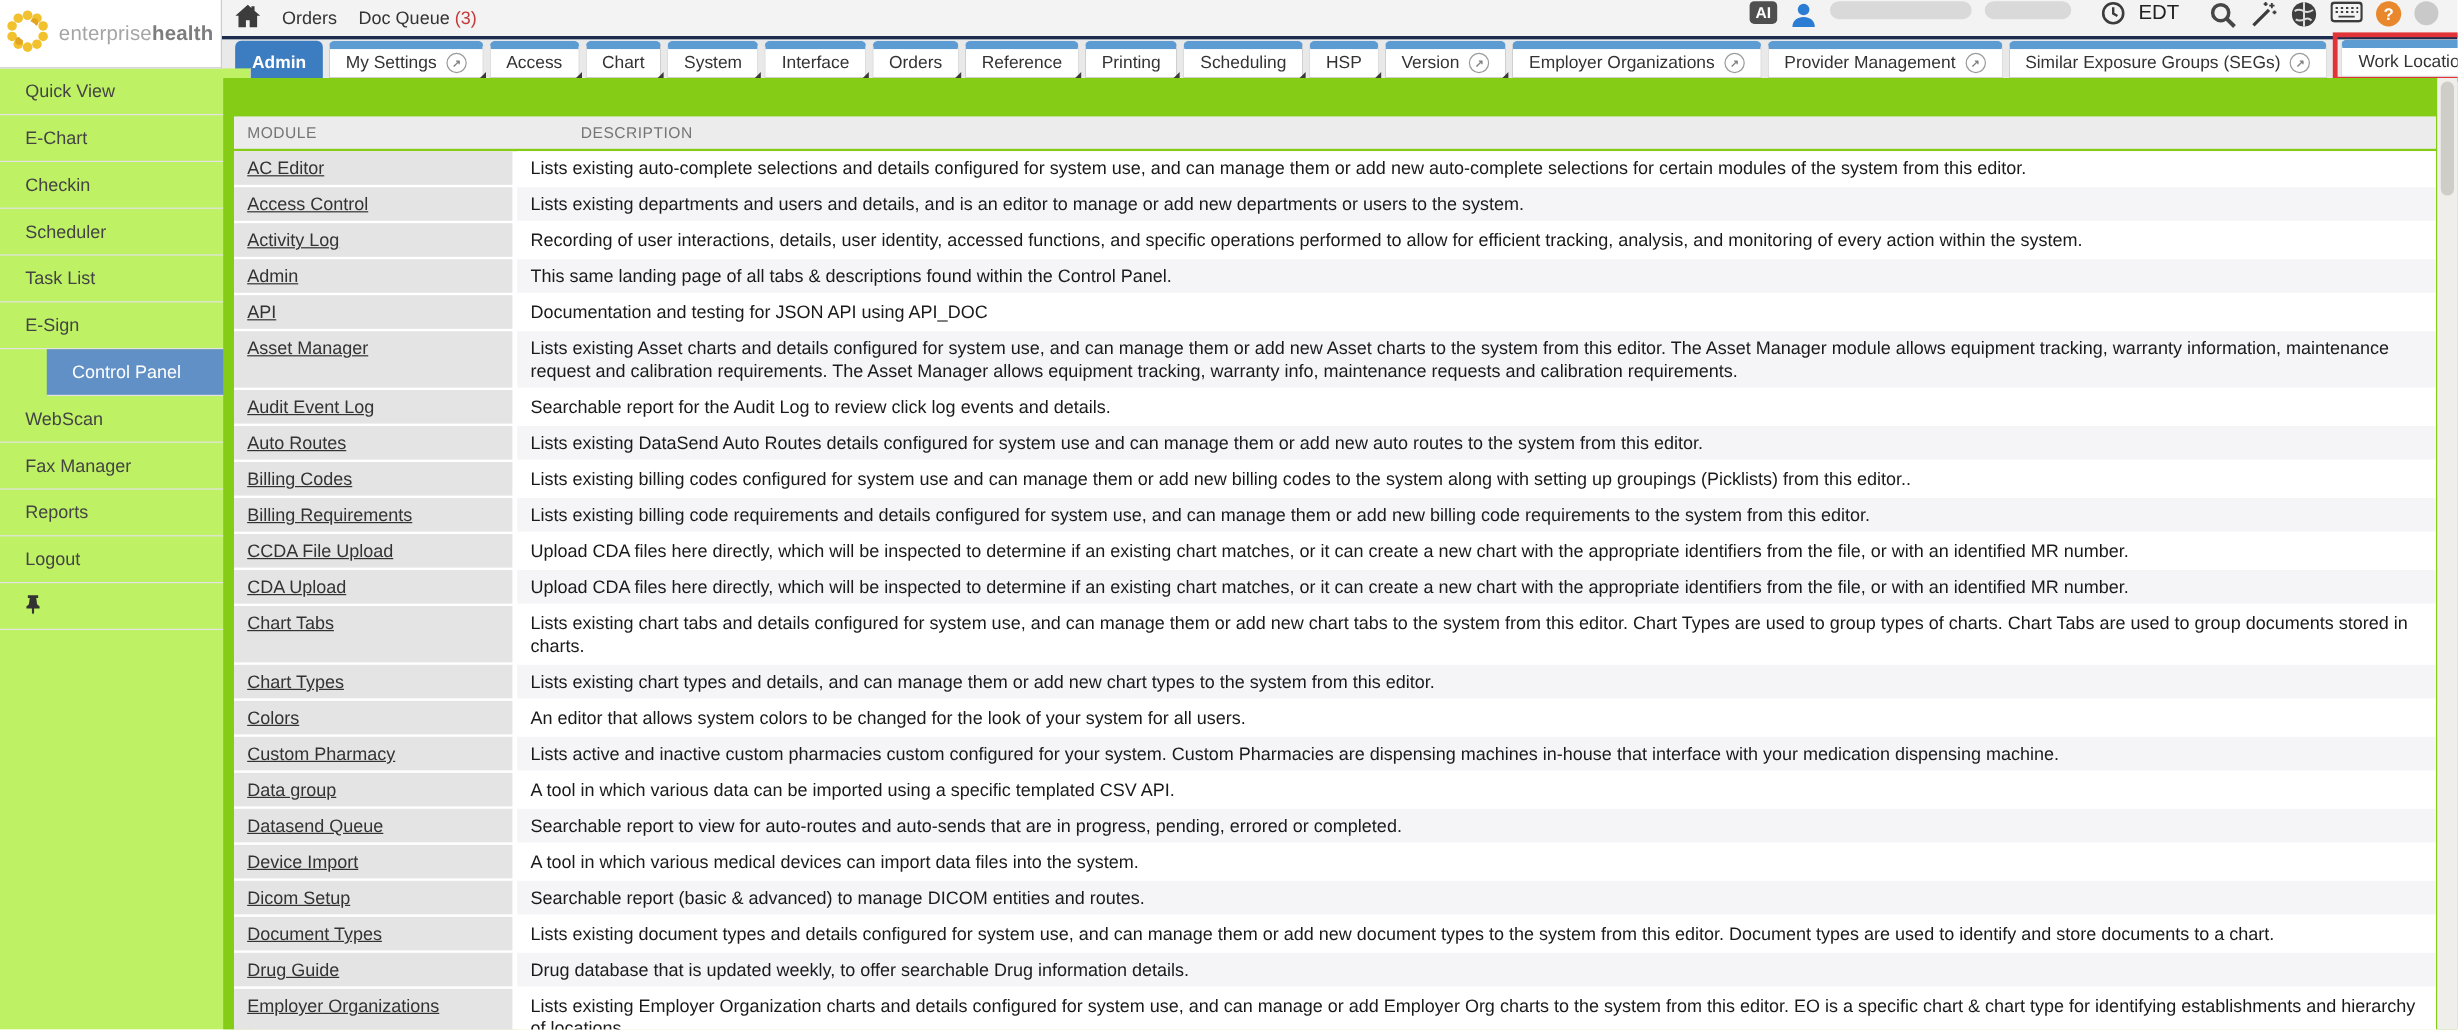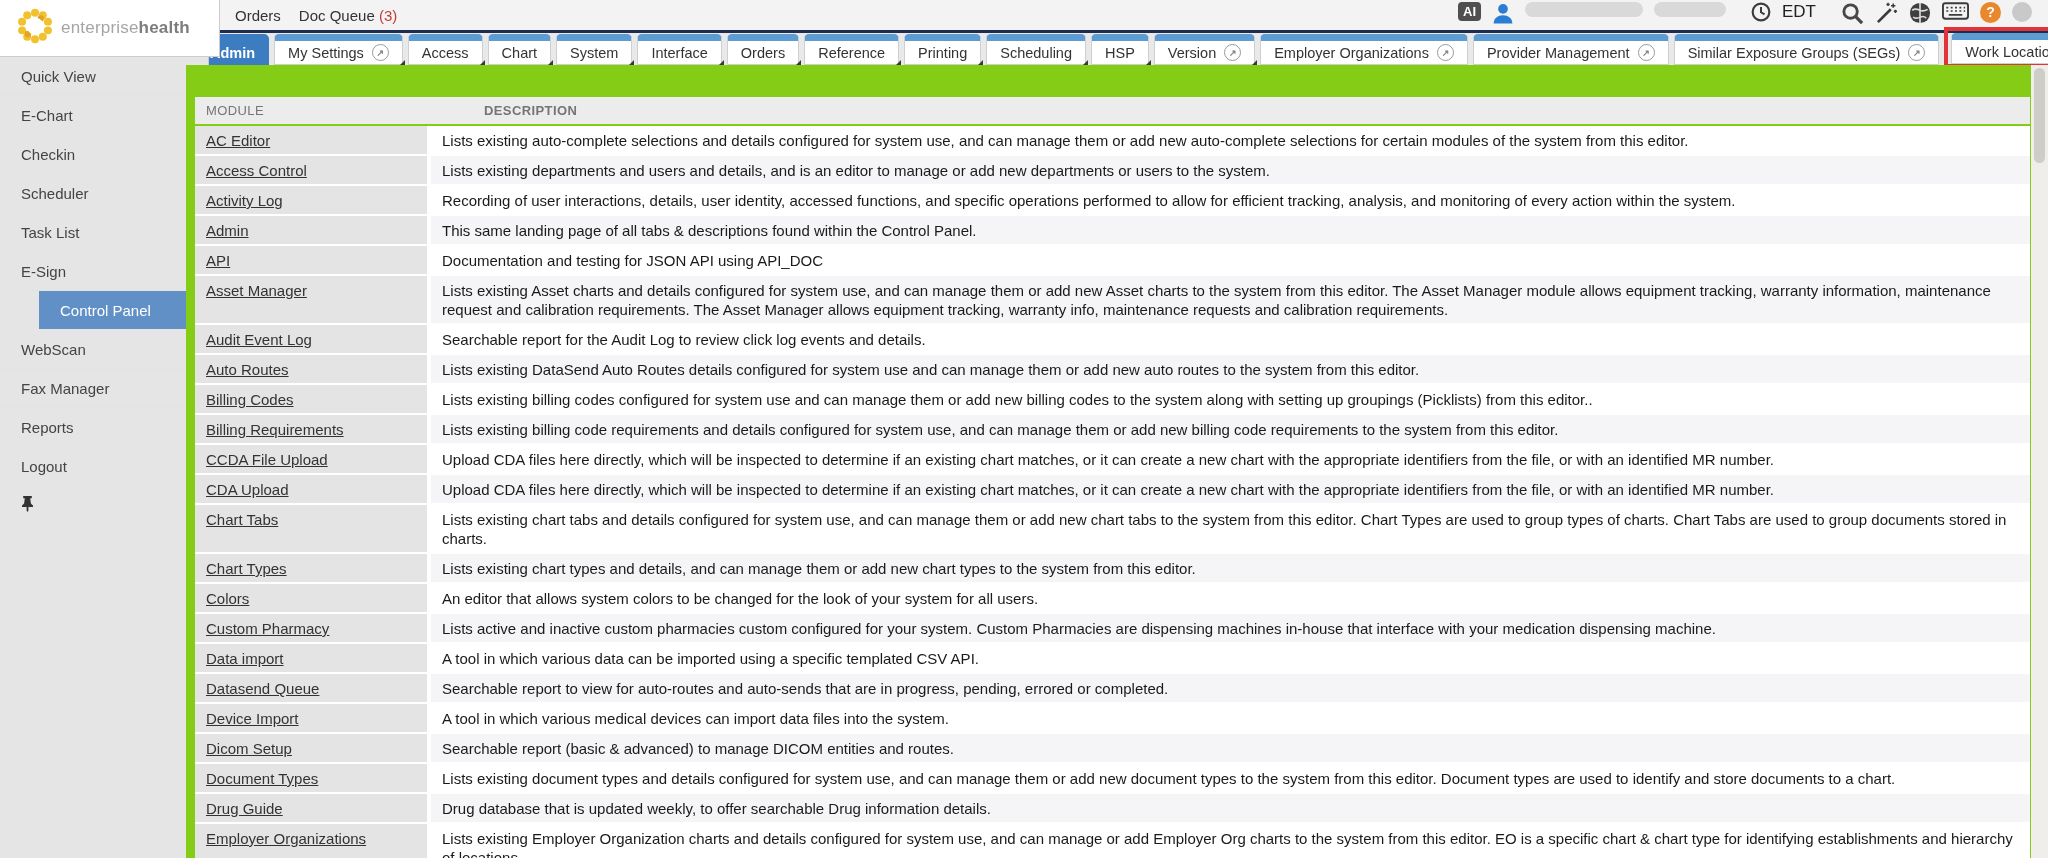--- a/index.html
+++ b/index.html
@@ -37,41 +37,41 @@
   .tab.active{background:#3c7cc0;border-color:#3c7cc0;color:#fff;font-weight:bold;}
   .ext-icon{width:15px;height:15px;border:1.4px solid #9a9a9a;border-radius:50%;
             display:inline-flex;align-items:center;justify-content:center;
             font-size:9px;color:#7f7f7f;font-weight:bold;}
   .caret{position:absolute;right:-3px;bottom:-1px;width:0;height:0;
          border-left:5px solid transparent;border-bottom:5px solid #3a3a3a;}
   .red-frame{border:4px solid #e23438;padding:2px 4px 0 3px;display:inline-flex;
              align-items:flex-end;margin-bottom:-3px;}
 
   
-  .logo-box{position:absolute;top:0;left:0;width:220px;height:57px;background:#fff;
+  .logo-box{position:absolute;top:0;left:0;width:185px;height:57px;background:#fff;
             border-right:1px solid #ccc;border-bottom:1px solid #ccc;z-index:5;
-            display:flex;align-items:center;gap:7px;padding-left:16px;box-sizing:border-box;}
+            display:flex;align-items:center;gap:7px;padding-left:4px;box-sizing:border-box;}
   .brand-light{font-size:17px;color:#a5a5a5;font-weight:300;letter-spacing:.2px;}
   .brand-bold{font-size:17px;color:#7d7d7d;font-weight:bold;letter-spacing:.2px;}
 
   
-  .sidebar{position:absolute;top:57px;left:0;width:209px;bottom:0;background:#e5e5e5;
+  .sidebar{position:absolute;top:57px;left:0;width:209px;bottom:0;background:#bef264;
            border-right:1px solid #ccc;box-sizing:border-box;}
   .side-item{height:38px;display:flex;align-items:center;padding-left:21px;
              font-size:15px;color:#444;border-bottom:1px solid #e3e3e3;cursor:pointer;}
   .side-item.active{background:#6090c6;color:#fff;margin-left:39px;}
 
   
   .content{position:absolute;top:65px;left:186px;right:0;bottom:0;background:#84cc16;
            padding:32px 0 0 9px;box-sizing:border-box;}
   .table-wrap{margin-right:18px;}
   .thead{display:flex;background:#ececec;height:27px;align-items:center;
          color:#757575;font-size:13px;letter-spacing:.4px;margin-bottom:2px;}
   .hcol-module{width:278px;flex:none;padding-left:11px;box-sizing:border-box;}
-  .hcol-desc{flex:1;padding-left:11px;font-weight:bold;}
+  .hcol-desc{flex:1;padding-left:11px;}
   .rows{background:#fff;}
   .trow{display:flex;margin-bottom:2px;}
   .cell-module{width:232px;flex:none;background:#e4e4e4;padding:5px 10px 4px 11px;
                font-size:15px;line-height:19px;box-sizing:border-box;}
   .cell-module a{color:#333;text-decoration:underline;cursor:pointer;}
   .cell-desc{flex:1;margin-left:4px;padding:5px 10px 4px 11px;font-size:15px;
              color:#1a1a1a;line-height:19px;box-sizing:border-box;}
   .trow.stripe-a .cell-desc{background:#ffffff;}
   .trow.stripe-b .cell-desc{background:#f5f5f7;}
   .cell-desc .txt{display:block;max-width:1615px;}
@@ -376,21 +376,21 @@
             <span class="txt">An editor that allows system colors to be changed for the look of your system for all users.</span>
           </div>
         </div>
         <div class="trow stripe-b">
           <div class="cell-module"><a href="#">Custom Pharmacy</a></div>
           <div class="cell-desc">
             <span class="txt">Lists active and inactive custom pharmacies custom configured for your system. Custom Pharmacies are dispensing machines in-house that interface with your medication dispensing machine.</span>
           </div>
         </div>
         <div class="trow stripe-a">
-          <div class="cell-module"><a href="#">Data import</a></div>
+          <div class="cell-module"><a href="#">Data group</a></div>
           <div class="cell-desc">
             <span class="txt">A tool in which various data can be imported using a specific templated CSV API.</span>
           </div>
         </div>
         <div class="trow stripe-b">
           <div class="cell-module"><a href="#">Datasend Queue</a></div>
           <div class="cell-desc">
             <span class="txt">Searchable report to view for auto-routes and auto-sends that are in progress, pending, errored or completed.</span>
           </div>
         </div>

